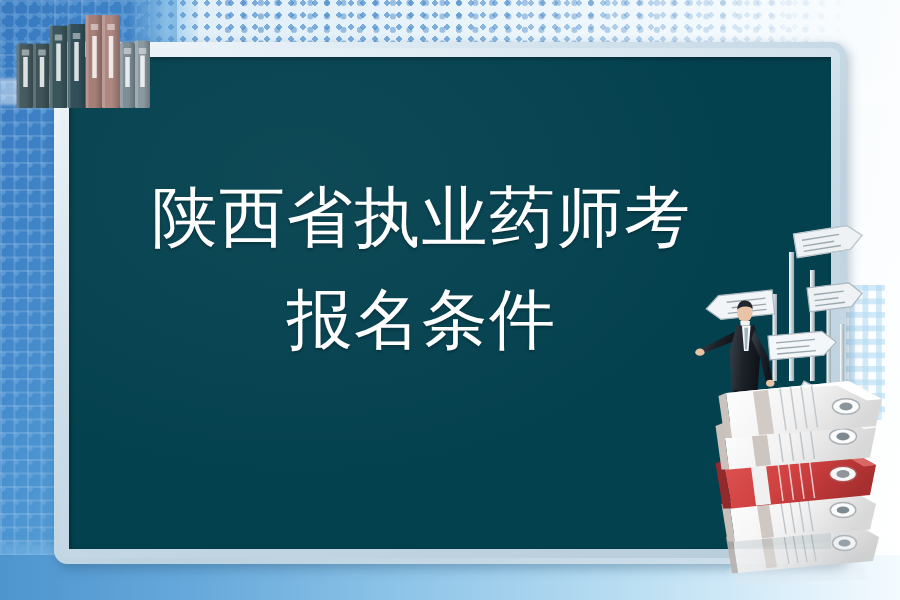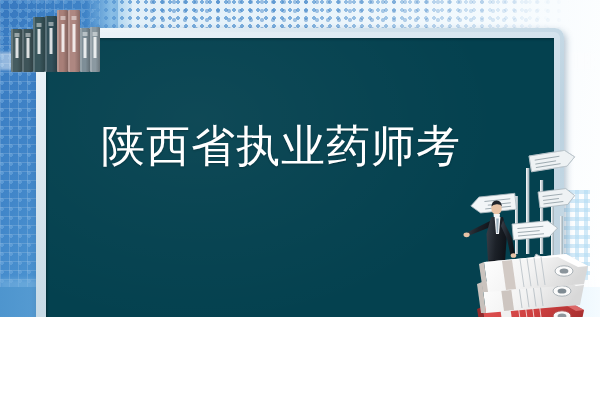--- a/index.html
+++ b/index.html
@@ -7,21 +7,21 @@
     padding: 0;
     width: 600px;
     height: 400px;
     overflow: hidden;
     font-family: "Liberation Sans", sans-serif;
   }
 
   #stage {
     position: relative;
     width: 600px;
-    height: 317px;
+    height: 400px;
     overflow: hidden;
     background: #dfeef8;
   }
 
   
 
   .bg-base {
     position: absolute;
     inset: 0;
     background: linear-gradient(100deg, #dcecf7 0%, #e8f3fa 45%, #f2f9fd 70%, #ffffff 100%);
@@ -240,21 +240,21 @@
   <div class="bg-bottom-soft"></div>
   <div class="bg-bottom"></div>
 
   <div class="board-frame">
     <div class="board-frame-inner"></div>
   </div>
   <div class="board-surface">
     <div class="board-surface-sheen"></div>
   </div>
 
-  <div class="title-block"><span>陕西省执业药师考</span><br></div>
+  <div class="title-block"><span>陕西省执业药师考</span><br><span>报名条件</span></div>
 
   <div class="binders" id="binder-row">
       <div class="binder" style="left: 3px; width: 11px; height: 43px; background: linear-gradient(to right, rgb(70, 92, 96) 0%, rgb(70, 92, 96) 55%, rgba(0, 0, 0, 0.22) 100%) rgb(70, 92, 96);">
         <span class="hl"></span>
         <span class="ring"></span>
         <span class="lbl"></span>
       </div>
       <div class="binder" style="left: 14px; width: 11px; height: 43px; background: linear-gradient(to right, rgb(62, 84, 89) 0%, rgb(62, 84, 89) 55%, rgba(0, 0, 0, 0.22) 100%) rgb(62, 84, 89);">
         <span class="hl"></span>
         <span class="ring"></span>

